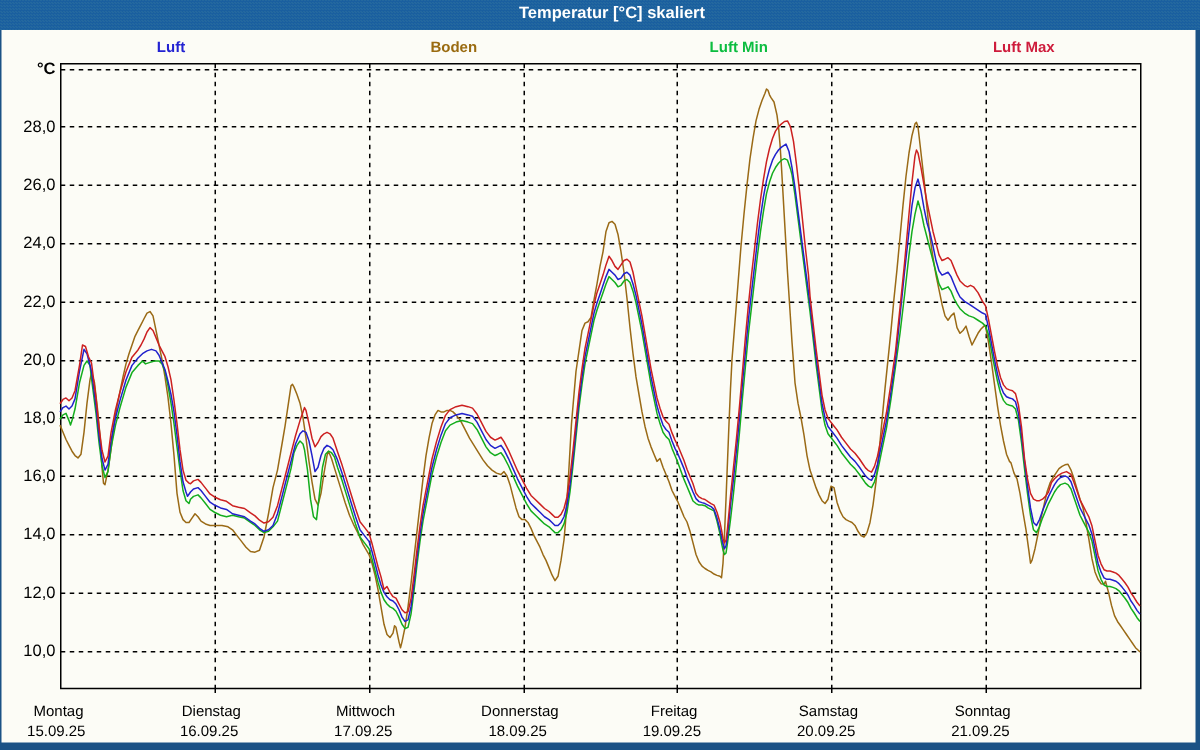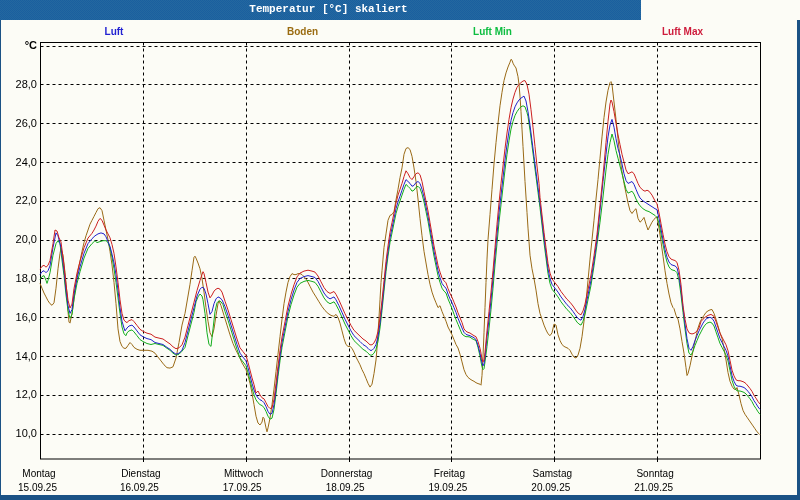--- a/index.html
+++ b/index.html
@@ -1,20 +1,20 @@
 <!DOCTYPE html>
 <html><head><meta charset="utf-8"><style>
 html,body{margin:0;padding:0;width:800px;height:500px;overflow:hidden;background:#fcfcf6;}
 *{box-sizing:border-box;}
 body{font-family:"Liberation Sans", sans-serif;}
-#titlebar{position:absolute;left:0;top:0;width:641px;height:20px;
+#titlebar{position:absolute;left:0;top:0;width:800px;height:20px;
  background-color:#1e63a1;
  background-image:conic-gradient(#24689f 25%, #1a5f9f 0 50%, #24689f 0 75%, #1a5f9f 0);
  background-size:2px 2px;
- color:#fff;font-weight:bold;font-size:11px;text-align:center;line-height:19px;padding-left:16px;font-family:Liberation Mono, monospace;}
+ color:#fff;font-weight:bold;font-size:11px;text-align:center;line-height:19px;padding-left:16px;}
 #frameL{position:absolute;left:0;top:20px;width:1px;height:480px;background:#1b5285;}
 #frameR{position:absolute;right:0;top:20px;width:3px;height:480px;background:#1b5285;}
 #frameB{position:absolute;left:0;top:495px;width:800px;height:5px;background:#1b5285;}
 svg{position:absolute;left:0;top:0;}
 .g{stroke:#000;stroke-width:1;stroke-dasharray:3,3;}
 .yl,.xl{font-size:11px;fill:#000;}
 .xl{font-size:10px;}
 .ln{fill:none;stroke-width:1;stroke-linejoin:round;}
 </style></head>
 <body>

